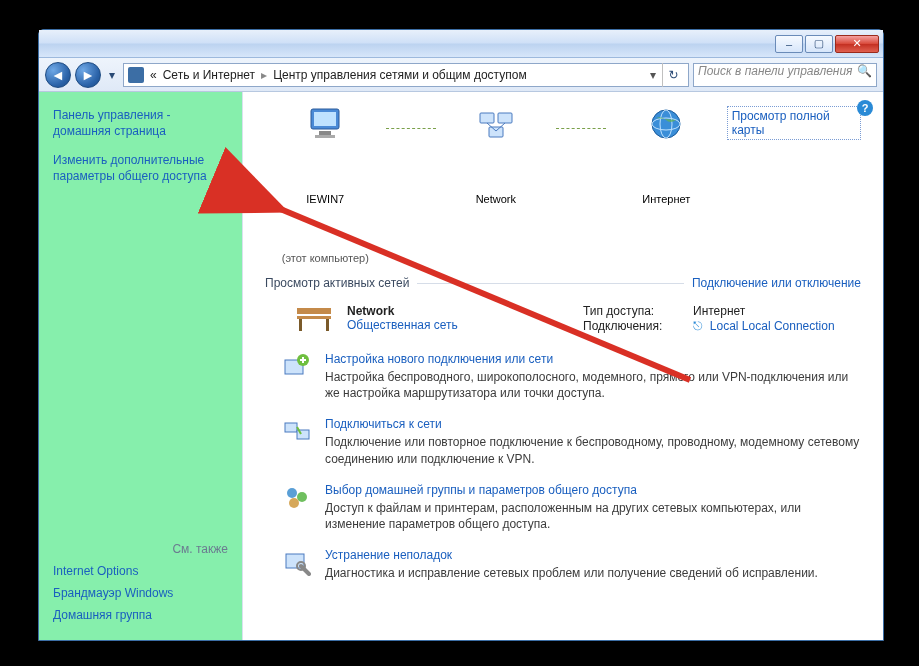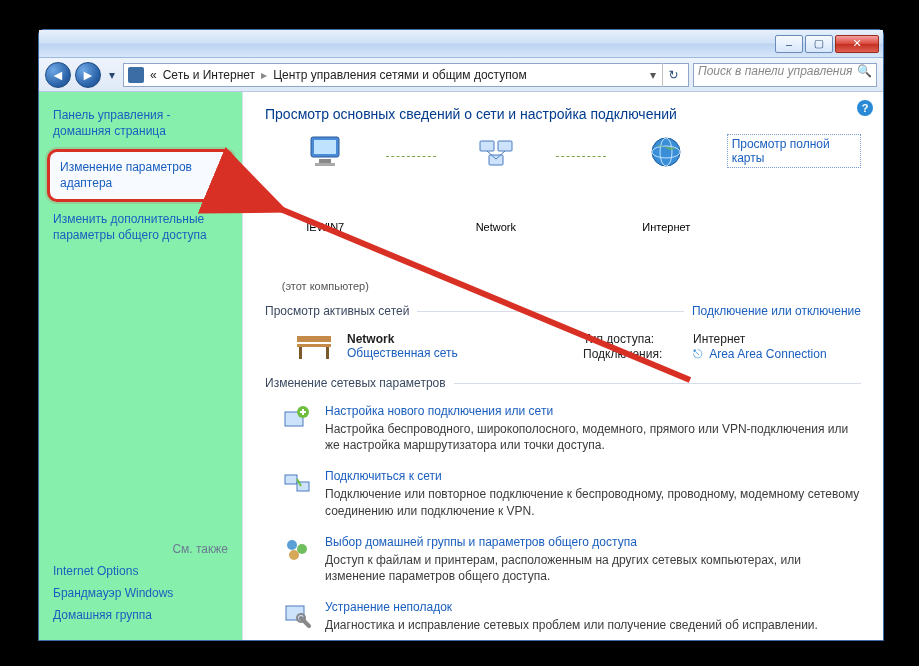--- a/index.html
+++ b/index.html
@@ -172,36 +172,34 @@
       <span>Поиск в панели управления</span>
       <span class="sicon">🔍</span>
     </div>
   </div>
 
   <div class="body">
 
     <div class="sidebar">
       <a href="#" class="cp-home">Панель управления - домашняя страница</a>
 
-      <a href="#" class="side-item highlighted">Изменение параметров адаптера</a>
 
       <a href="#" class="side-item plain">Изменить дополнительные параметры общего доступа</a>
 
       <div class="spacer"></div>
 
       <div class="see-also">См. также</div>
       <a href="#" class="see-link">Internet Options</a>
       <a href="#" class="see-link">Брандмауэр Windows</a>
       <a href="#" class="see-link">Домашняя группа</a>
     </div>
 
     <div class="content">
       <div class="help-icon">?</div>
 
-      <h1 class="main-title">Просмотр основных сведений о сети и настройка подключений</h1>
 
       <div class="map-row">
         <div class="map-node">
           <div class="icn">
             <svg width="40" height="34" viewBox="0 0 40 34">
                 <rect x="6" y="2" width="28" height="20" rx="2" fill="#4a8ad6" stroke="#2a5a9a"></rect>
                 <rect x="9" y="5" width="22" height="14" fill="#bfe2ff"></rect>
                 <rect x="14" y="24" width="12" height="4" fill="#888"></rect>
                 <rect x="10" y="28" width="20" height="3" fill="#aaa"></rect>
               </svg>
@@ -261,29 +259,25 @@
             <div class="net-name">Network</div>
             <a href="#" class="net-type">Общественная сеть</a>
           </div>
         </div>
         <div class="net-right">
           <div class="label">Тип доступа:</div>
           <div>Интернет</div>
           <div class="label">Подключения:</div>
           <div>
             <span style="color:#2a8ad6;margin-right:4px;">⎋</span>
-            <a href="#">Area Area Connection</a>
+            <a href="#">Local Local Connection</a>
           </div>
         </div>
       </div>
 
-      <div class="section-head">
-        <span>Изменение сетевых параметров</span>
-        <span class="line"></span>
-      </div>
 
       <div class="task-list">
         <div class="task">
           <div class="ticon">
             <svg width="28" height="28" viewBox="0 0 28 28">
                 <rect x="2" y="8" width="18" height="14" fill="#cde3fb" stroke="#4a7abf"></rect>
                 <circle cx="20" cy="8" r="6" fill="#6fbf3f"></circle>
                 <path d="M17 8h6M20 5v6" stroke="#fff" stroke-width="2"></path>
               </svg>
           </div>

